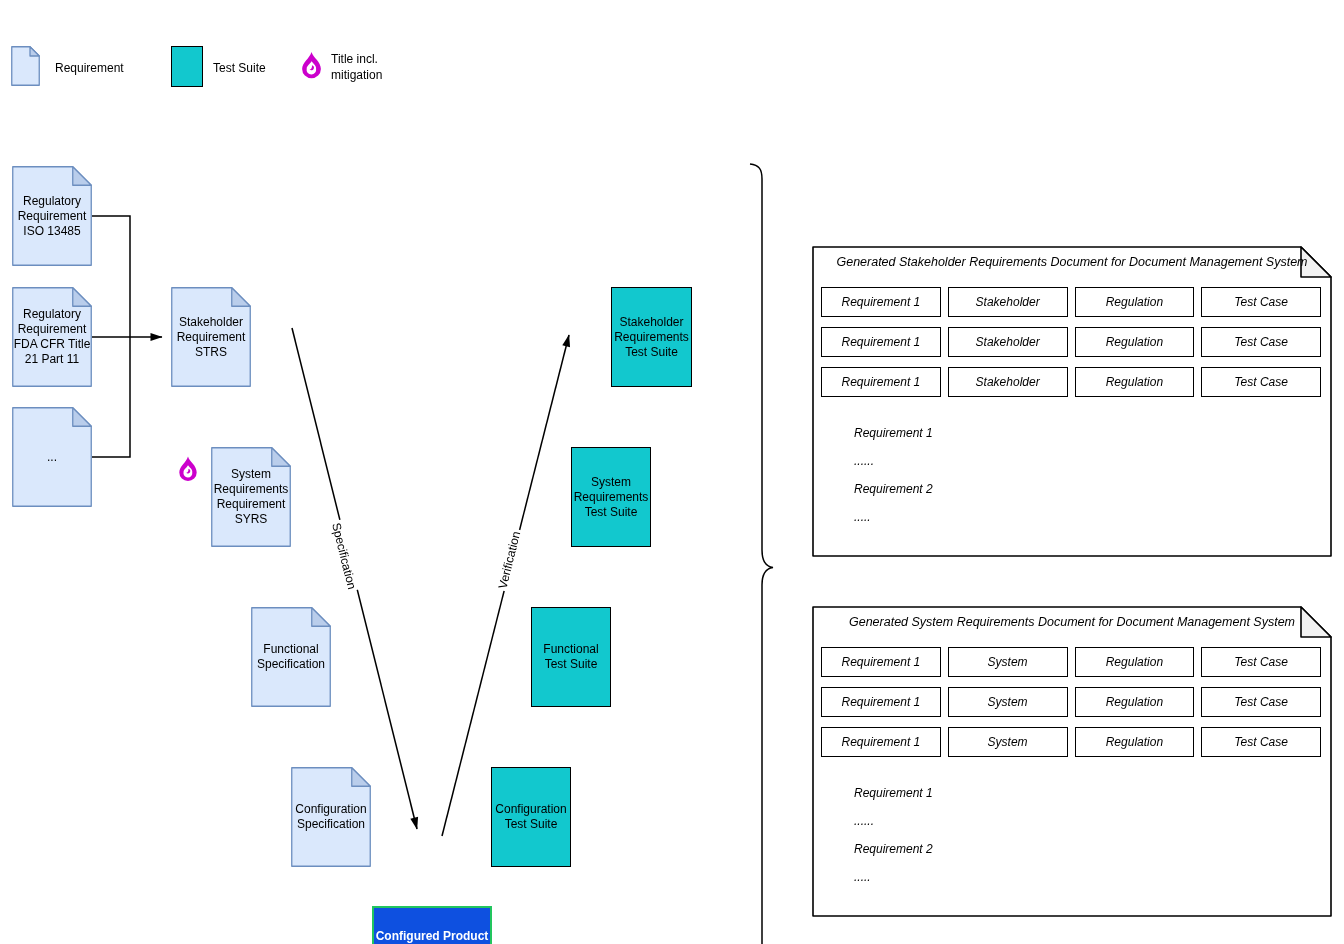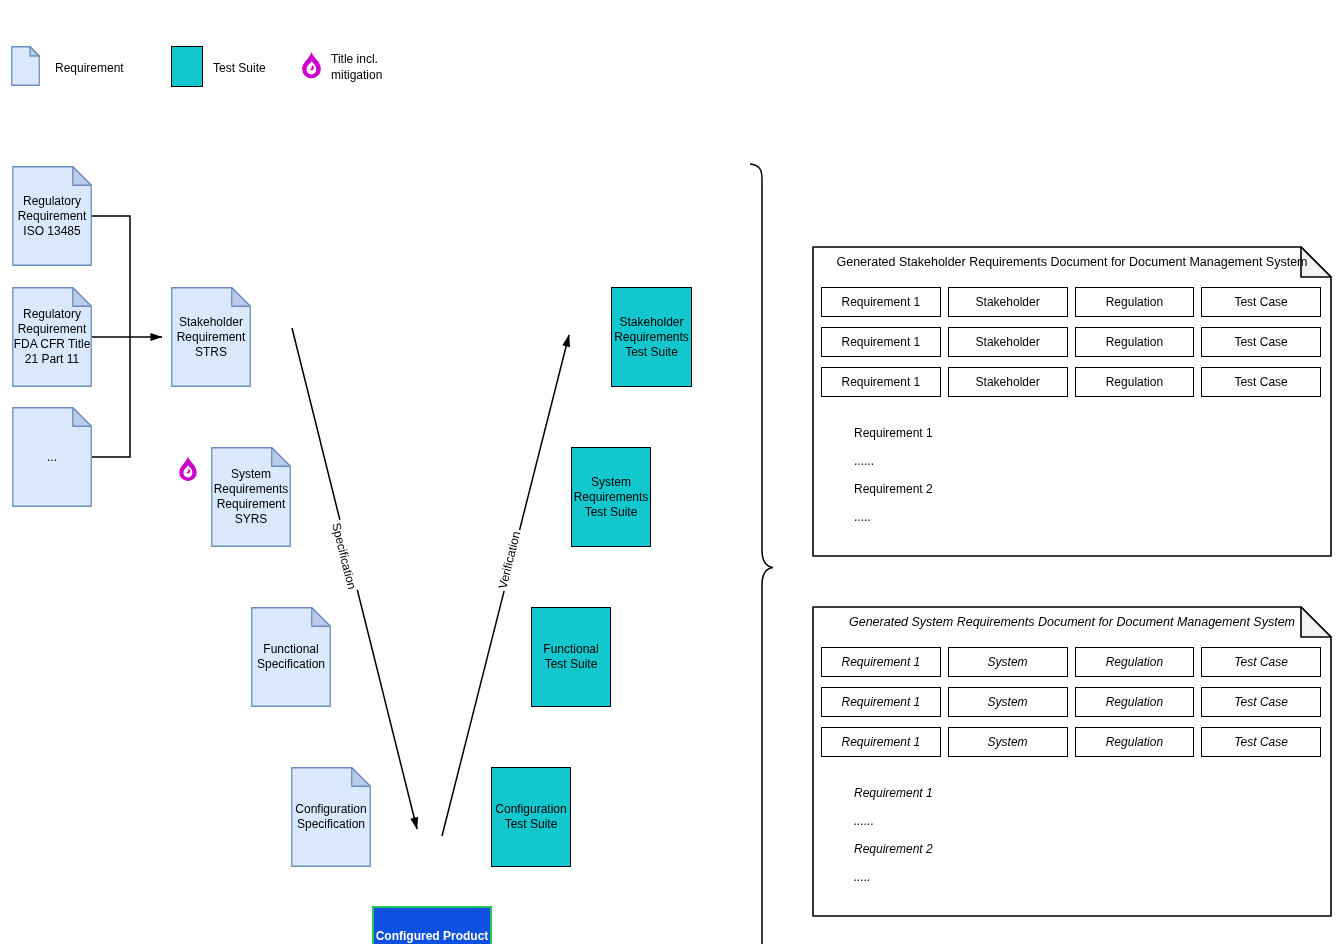--- a/index.html
+++ b/index.html
@@ -185,21 +185,21 @@
   </div>
   <div class="tsuite" style="left:491px;top:731px;width:80px;height:100px;">
     <span class="lbl">Configuration
 Test Suite</span>
   </div>
 
   <div class="product" style="left:372px;top:870px;width:120px;height:61px;">
     <span class="lbl">Configured Product</span>
   </div>
 
-  <div class="gendoc" style="left:812px;top:210px;">
+  <div class="gendoc" style="left:812px;top:210px;font-style:italic;">
     <svg class="doc-svg" width="520" height="311" viewBox="0 0 520 311">
       <path class="gendoc-body" d="M1,1 L489,1 L519,31 L519,310 L1,310 Z"></path>
       <path class="gendoc-fold" d="M489,1 L489,31 L519,31 Z"></path>
     </svg>
     <div class="gendoc-title">Generated Stakeholder Requirements Document for Document Management System</div>
     <div class="matrix">
       <div class="matrix-row">
         <div class="matrix-cell">Requirement 1</div>
         <div class="matrix-cell">Stakeholder</div>
         <div class="matrix-cell">Regulation</div>

